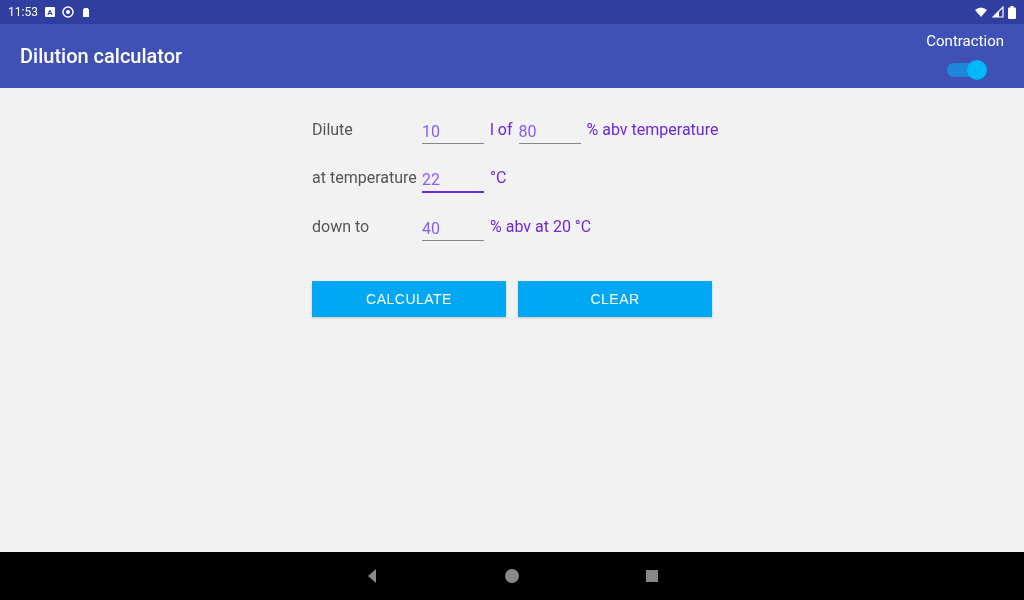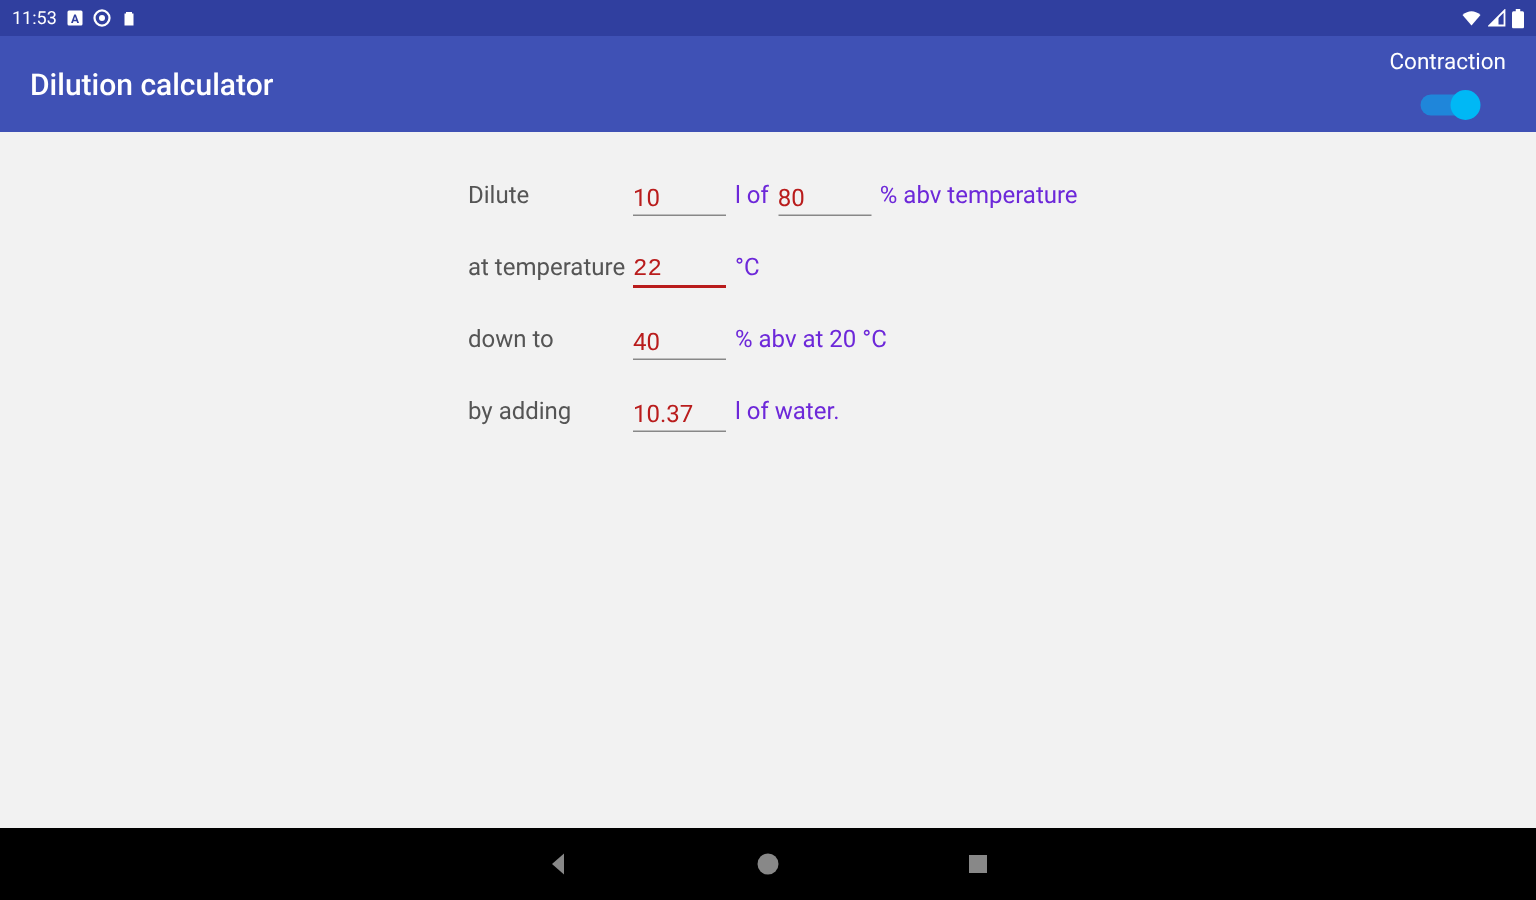--- a/index.html
+++ b/index.html
@@ -76,29 +76,28 @@
   }
   .label-col {
     width: 110px;
     flex-shrink: 0;
   }
   .input {
     border: none;
     border-bottom: 1px solid #888;
     background: transparent;
     font-size: 16px;
-    color: #b91c1c;
+    color: #8b5cf6;
     width: 62px;
     padding: 2px 0;
     outline: none;
     font-family: inherit;
   }
   .input.focused {
-    border-bottom: 2px solid #b91c1c;
-    font-family: Liberation Mono, monospace;
+    border-bottom: 2px solid #6d28d9;
   }
   .txt { margin: 0 6px; color: #6d28d9; }
   
   
   .button-row {
     display: flex;
     gap: 12px;
     margin-top: 40px;
   }
   .btn {
@@ -203,26 +202,25 @@
       <input class="input focused" value="22" style="">
       <span class="txt">°C</span>
     </div>
 
     <div class="row">
       <span class="label-col">down to</span>
       <input class="input" value="40" style="">
       <span class="txt">% abv at 20 °C</span>
     </div>
 
-    <div class="row">
-      <span class="label-col">by adding</span>
-      <input class="input" value="10.37" style="">
-      <span class="txt">l of water.</span>
-    </div>
-
+
+    <div class="button-row">
+      <button class="btn">CALCULATE</button>
+      <button class="btn">CLEAR</button>
+    </div>
 
   </div>
 </div>
 
 <div class="nav-bar">
   <span class="nav-btn">
     <svg width="18" height="18" viewBox="0 0 18 18">
         <path d="M13 2 L5 9 L13 16 Z" fill="#888"></path>
       </svg>
   </span>

